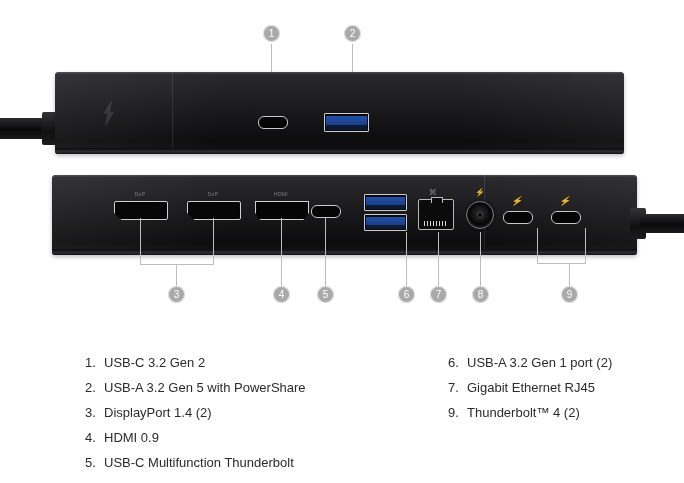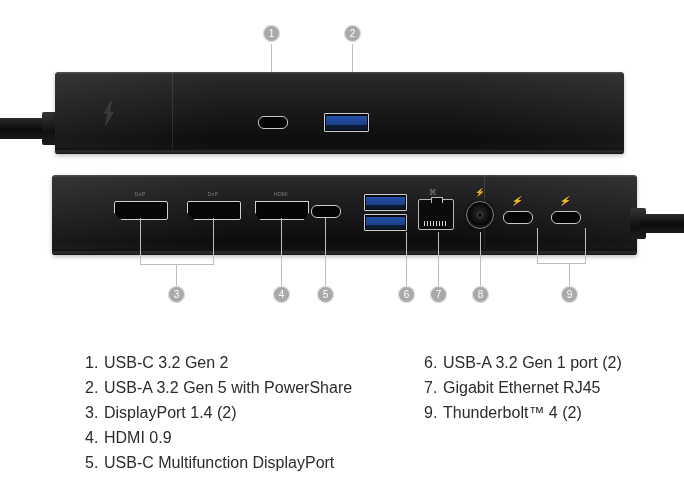--- a/index.html
+++ b/index.html
@@ -155,21 +155,21 @@
 
   
   .caption{
     position:absolute;
     font-size:15px;
     color:#2b2b2b;
     white-space:nowrap;
   }
   .list{
     position:absolute;
-    font-size:16px;
+    font-size:13px;
     line-height:25px;
     color:#2b2b2b;
   }
   .list li{white-space:nowrap;}
   .list-plain{list-style:none;margin:0;padding:0;}
   .li-row{display:block;}
   .li-num{display:inline-block;width:19px;}
 </style>
 </head>
 <body>
@@ -290,25 +290,25 @@
     <li class="li-row">
       <span class="li-num">2.</span><span>USB-A 3.2 Gen 5 with PowerShare</span>
     </li>
     <li class="li-row">
       <span class="li-num">3.</span><span>DisplayPort 1.4 (2)</span>
     </li>
     <li class="li-row">
       <span class="li-num">4.</span><span>HDMI 0.9</span>
     </li>
     <li class="li-row">
-      <span class="li-num">5.</span><span>USB-C Multifunction DisplayPort</span>
+      <span class="li-num">5.</span><span>USB-C Multifunction Thunderbolt</span>
     </li>
   </ul>
 
-  <ul class="list list-plain" style="left:424px;top:350px;">
+  <ul class="list list-plain" style="left:448px;top:350px;">
     <li class="li-row">
       <span class="li-num">6.</span><span>USB-A 3.2 Gen 1 port (2)</span>
     </li>
     <li class="li-row">
       <span class="li-num">7.</span><span>Gigabit Ethernet RJ45</span>
     </li>
     <li class="li-row">
       <span class="li-num">9.</span><span>Thunderbolt™ 4 (2)</span>
     </li>
   </ul>

